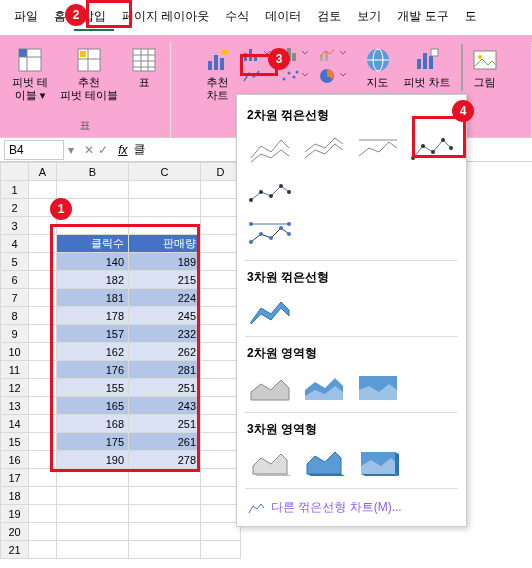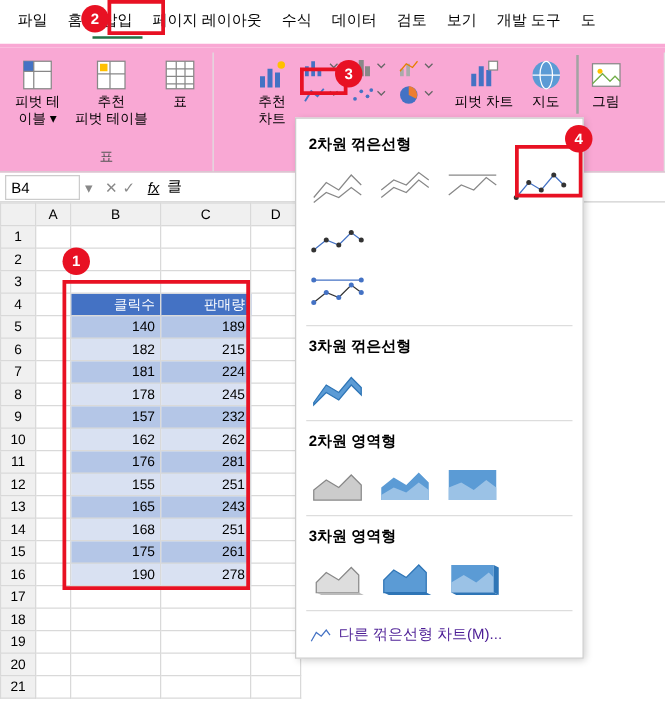--- a/index.html
+++ b/index.html
@@ -40,21 +40,21 @@
 .datah { background: #4472c4; color: #fff; text-align: center; }
 .datacell { background: #b4c6e7; margin-top: 32px; }
 .datacell.alt { background: #d9e1f2; }
 
 
 .dropdown { position: absolute; left: 236px; top: 94px; width: 231px; background: #fff; border: 1px solid #ccc; box-shadow: 2px 2px 6px rgba(0,0,0,0.2); padding: 8px; }
 .dd-section-title { font-size: 12px; font-weight: bold; padding: 4px 2px 6px; }
 .dd-row { display: flex; gap: 4px; flex-wrap: wrap; margin-bottom: 6px; }
 .chart-thumb { width: 50px; height: 38px; border: 1px solid transparent; display: flex; align-items: center; justify-content: center; cursor: pointer; }
 .dd-sep { border-top: 1px solid #ddd; margin: 4px 0; }
-.dd-footer { display: flex; align-items: center; gap: 6px; padding: 6px 2px 2px; color: #4c1d95; cursor: pointer; }
+.dd-footer { display: flex; align-items: center; gap: 6px; padding: 6px 2px 2px; color: #8b5cf6; cursor: pointer; }
 
 
 .callout { position: absolute; width: 22px; height: 22px; background: #e81123; border-radius: 50%; color: #fff; font-weight: bold; display: flex; align-items: center; justify-content: center; font-size: 12px; z-index: 20; pointer-events: none; }
 .redbox { position: absolute; border: 3px solid #e81123; z-index: 15; pointer-events: none; }
 
 svg { display: block; }
 </style>
 </head>
 <body>
 
@@ -175,37 +175,37 @@
                 <circle cx="9" cy="9" r="7" fill="#4472c4"></circle>
                 <path d="M9 9 L9 2 A7 7 0 0 1 15 12 Z" fill="#ed7d31"></path>
                 <path d="M22 6 l3 3 l3 -3" stroke="#666" fill="none"></path>
               </svg>
             </div>
         </div>
       </div>
       <div class="rbtn">
         <div class="rbtn-icon">
           <svg width="26" height="26">
+              <circle cx="13" cy="13" r="11" fill="#5b9bd5"></circle>
+              <ellipse cx="13" cy="13" rx="5" ry="11" fill="none" stroke="#fff"></ellipse>
+              <line x1="2" y1="13" x2="24" y2="13" stroke="#fff"></line>
+            </svg>
+        </div>
+        <div class="rbtn-label">지도</div>
+      </div>
+      <div class="rbtn">
+        <div class="rbtn-icon">
+          <svg width="26" height="26">
               <rect x="3" y="12" width="4" height="10" fill="#4472c4"></rect>
               <rect x="9" y="6" width="4" height="16" fill="#4472c4"></rect>
               <rect x="15" y="9" width="4" height="13" fill="#4472c4"></rect>
               <rect x="17" y="2" width="7" height="7" fill="#fff" stroke="#888"></rect>
             </svg>
         </div>
         <div class="rbtn-label">피벗 차트</div>
-      </div>
-      <div class="rbtn">
-        <div class="rbtn-icon">
-          <svg width="26" height="26">
-              <circle cx="13" cy="13" r="11" fill="#5b9bd5"></circle>
-              <ellipse cx="13" cy="13" rx="5" ry="11" fill="none" stroke="#fff"></ellipse>
-              <line x1="2" y1="13" x2="24" y2="13" stroke="#fff"></line>
-            </svg>
-        </div>
-        <div class="rbtn-label">지도</div>
       </div>
       <div class="rbtn" style="border-left:2px solid #a3a3a3;padding-left:8px">
         <div class="rbtn-icon">
           <svg width="26" height="26">
               <rect x="2" y="4" width="22" height="18" fill="#fff" stroke="#888"></rect>
               <circle cx="8" cy="10" r="2" fill="#ffc000"></circle>
               <polyline points="2,20 10,12 16,18 20,14 24,18" stroke="#70ad47" fill="none"></polyline>
             </svg>
         </div>
         <div class="rbtn-label">그림</div>

